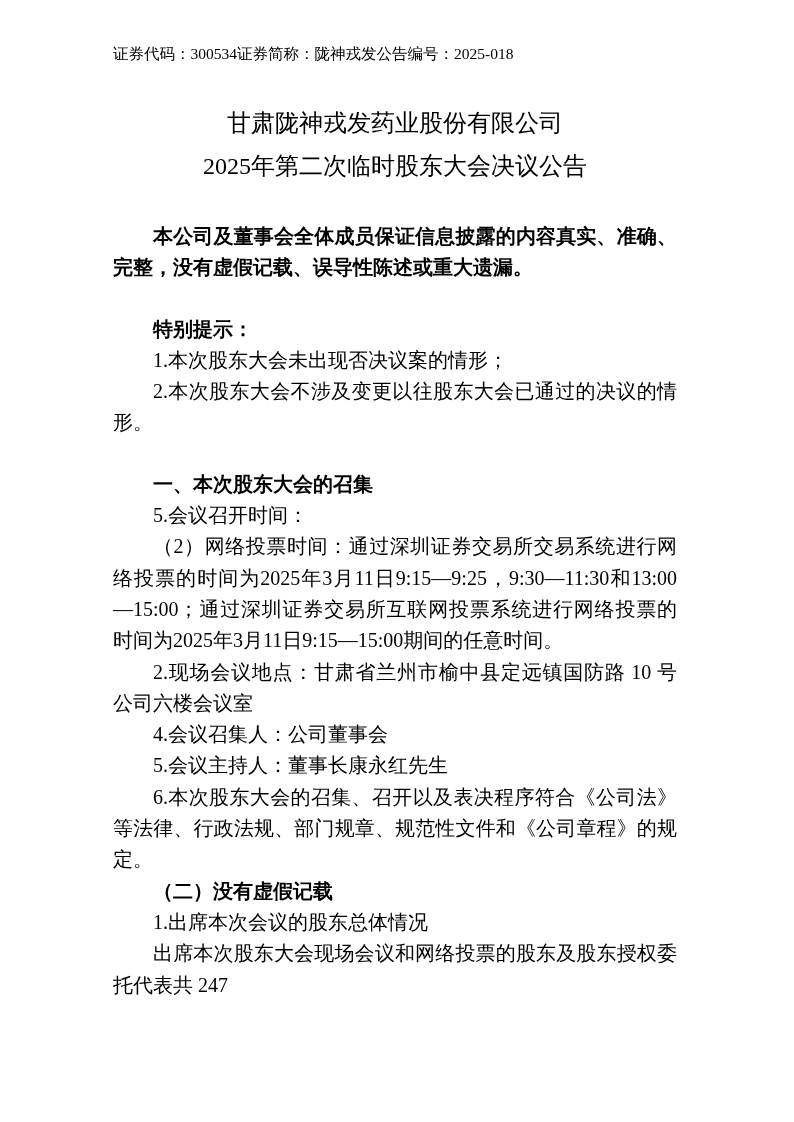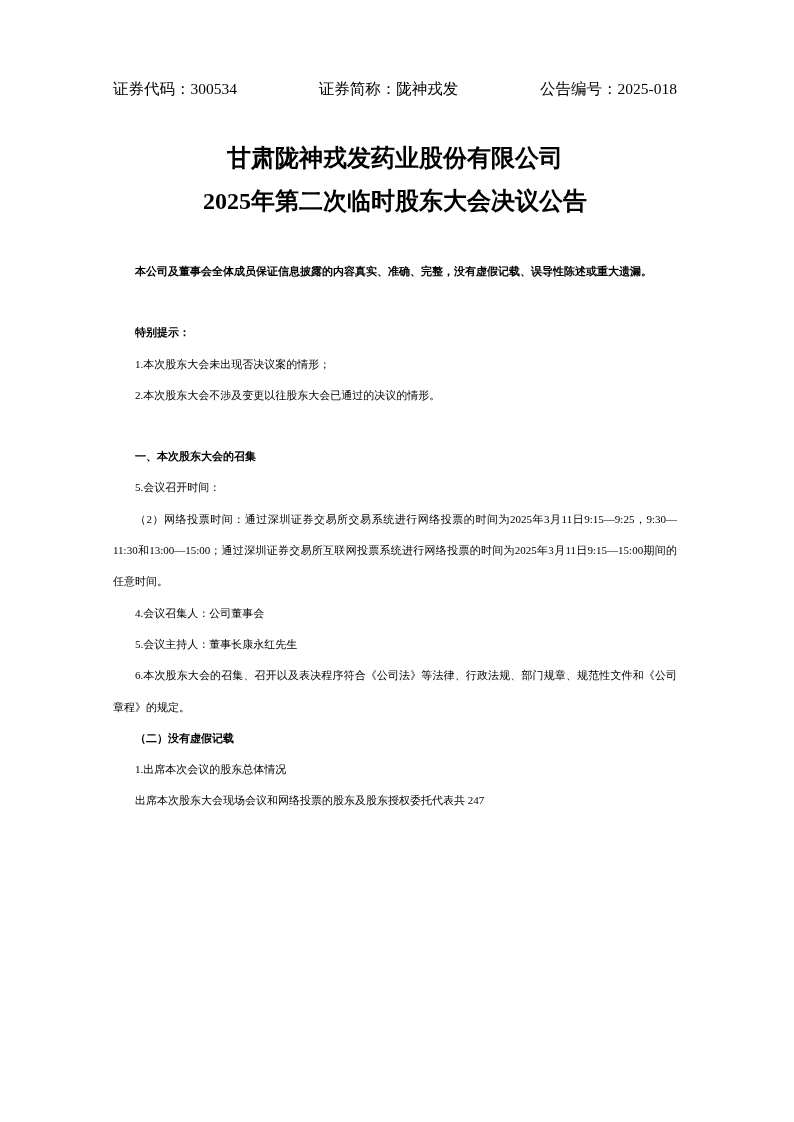--- a/index.html
+++ b/index.html
@@ -17,40 +17,40 @@
     font-family: "Liberation Serif", "DejaVu Serif", serif;
     overflow: hidden;
   }
   .content {
     position: absolute;
     left: 113px;
     top: 0;
     width: 564px;
   }
   .doc-header {
-    margin-top: 72px;
+    margin-top: 37px;
     display: flex;
-    justify-content: space-between;
+    justify-content: flex-start;
     font-size: 15.5px;
     line-height: 33px;
     white-space: nowrap;
   }
   .title-line {
     margin: 0;
     font-size: 24px;
-    font-weight: bold;
+    font-weight: normal;
     text-align: center;
     line-height: 43px;
   }
   .title-first {
     margin-top: 32px;
   }
   .p {
     margin: 0;
-    font-size: 11px;
+    font-size: 20px;
     line-height: 31.3px;
     text-indent: 2em;
     text-align: justify;
   }
   .bold {
     font-weight: bold;
   }
   .statement {
     margin-top: 33px;
   }
@@ -75,20 +75,21 @@
 
     <p class="p bold statement">本公司及董事会全体成员保证信息披露的内容真实、准确、完整，没有虚假记载、误导性陈述或重大遗漏。</p>
 
     <p class="p bold gap-before">特别提示：</p>
     <p class="p">1.本次股东大会未出现否决议案的情形；</p>
     <p class="p">2.本次股东大会不涉及变更以往股东大会已通过的决议的情形。</p>
 
     <p class="p bold gap-before">一、本次股东大会的召集</p>
     <p class="p">5.会议召开时间：</p>
     <p class="p">（2）网络投票时间：通过深圳证券交易所交易系统进行网络投票的时间为2025年3月11日9:15—9:25，9:30—11:30和13:00—15:00；通过深圳证券交易所互联网投票系统进行网络投票的时间为2025年3月11日9:15—15:00期间的任意时间。</p>
+    <p class="p">2.现场会议地点：甘肃省兰州市榆中县定远镇国防路 10 号公司六楼会议室</p>
     <p class="p">4.会议召集人：公司董事会</p>
     <p class="p">5.会议主持人：董事长康永红先生</p>
     <p class="p">6.本次股东大会的召集、召开以及表决程序符合《公司法》等法律、行政法规、部门规章、规范性文件和《公司章程》的规定。</p>
 
     <p class="p bold">（二）没有虚假记载</p>
     <p class="p">1.出席本次会议的股东总体情况</p>
     <p class="p">出席本次股东大会现场会议和网络投票的股东及股东授权委托代表共 247</p>
 
   </div>
 </div>

